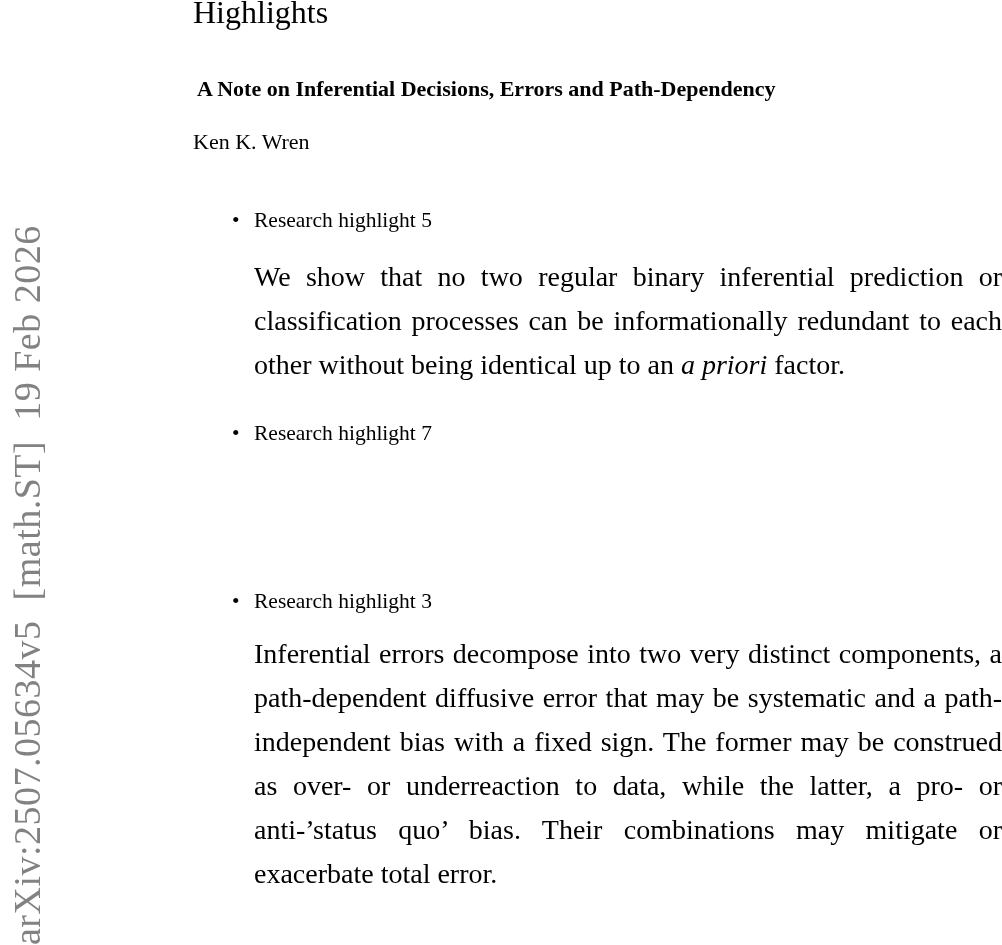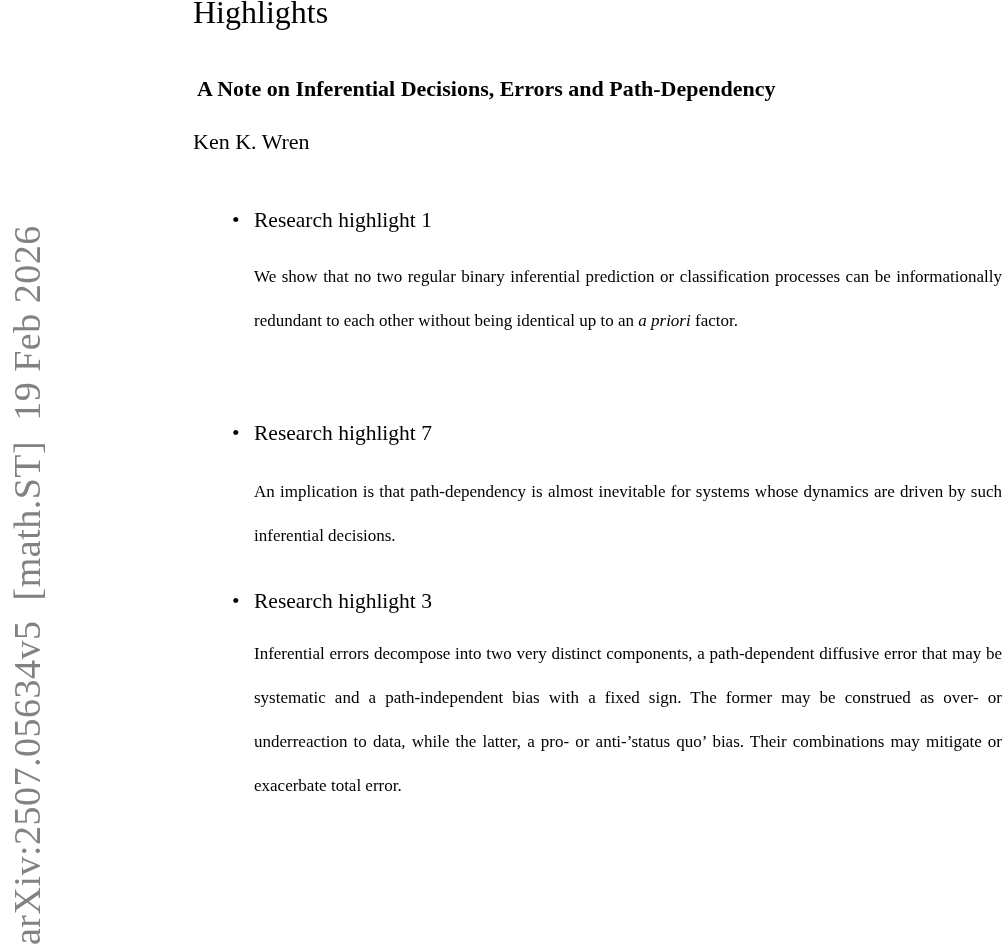--- a/index.html
+++ b/index.html
@@ -63,21 +63,21 @@
     white-space: nowrap;
   }
   .item-label .bullet {
     display: inline-block;
     width: 22px;
   }
   .para {
     position: absolute;
     left: 254px;
     width: 748px;
-    font-size: 17px;
+    font-size: 28px;
     line-height: 44px;
     text-align: justify;
   }
   .para .italic {
     font-style: italic;
   }
   .top-206 { top: 206px; }
   .top-419 { top: 419px; }
   .top-587 { top: 587px; }
   .top-255 { top: 255px; }
@@ -90,22 +90,21 @@
 <div class="page">
 
   <div class="arxiv-stamp">arXiv:2507.05634v5  [math.ST]  19 Feb 2026</div>
 
   <h1 class="doc-title">Highlights</h1>
 
   <h2 class="paper-title">A Note on Inferential Decisions, Errors and Path-Dependency</h2>
 
   <div class="author">Ken K. Wren</div>
 
-  <div class="item-label top-206"><span class="bullet">•</span><span>Research highlight 1</span></div>
+  <div class="item-label top-206"><span class="bullet">•</span><span>Research highlight 5</span></div>
   <div class="para top-255"><span>We show that no two regular binary inferential prediction or classification processes can be informationally redundant to each other without being identical up to an </span><span class="italic">a priori</span><span> factor.</span></div>
 
   <div class="item-label top-419"><span class="bullet">•</span><span>Research highlight 7</span></div>
-  <div class="para top-470"><span>An implication is that path-dependency is almost inevitable for systems whose dynamics are driven by such inferential decisions.</span><span class="italic"></span><span></span></div>
 
   <div class="item-label top-587"><span class="bullet">•</span><span>Research highlight 3</span></div>
   <div class="para top-633"><span>Inferential errors decompose into two very distinct components, a path-dependent diffusive error that may be systematic and a path-independent bias with a fixed sign. The former may be construed as over- or underreaction to data, while the latter, a pro- or anti-’status quo’ bias. Their combinations may mitigate or exacerbate total error.</span><span class="italic"></span><span></span></div>
 
 </div>
 
 </body></html>

